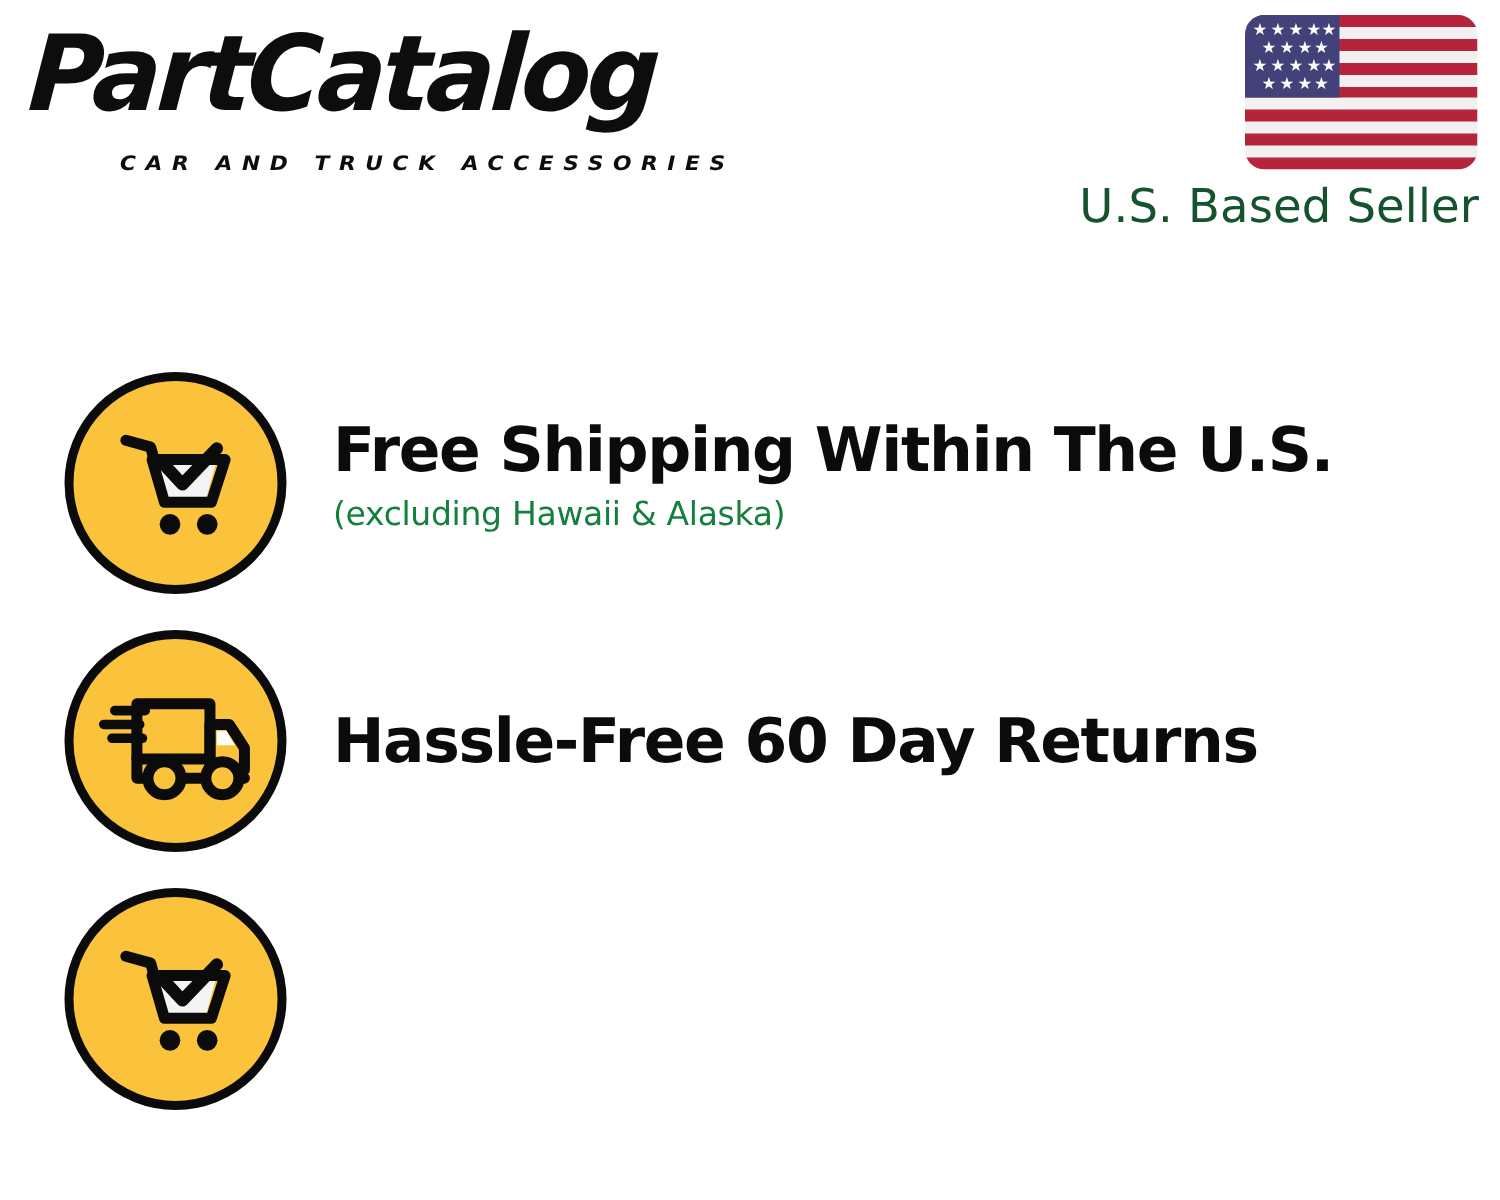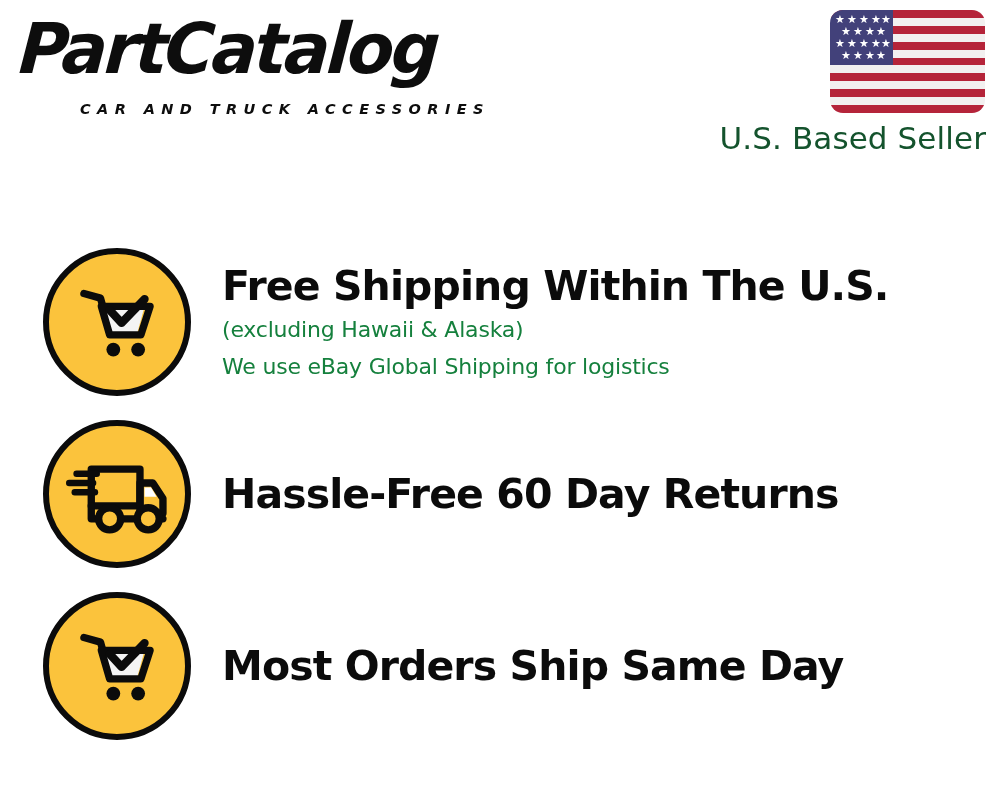--- a/index.html
+++ b/index.html
@@ -241,21 +241,20 @@
         <path d="M66 61 L79 75 L104 49" fill="none" stroke="#0b0b0b" stroke-width="9" stroke-linecap="round" stroke-linejoin="round"></path>
         <circle cx="70" cy="104" r="7.5" fill="#0b0b0b"></circle>
         <circle cx="97" cy="104" r="7.5" fill="#0b0b0b"></circle>
       </svg>
     </div>
     <div class="benefit-text stacked">
       <div class="headline">Free Shipping Within The U.S.</div>
       <div class="gap-sm"></div>
       <div class="subline">(excluding Hawaii &amp; Alaska)</div>
       <div class="gap-sm"></div>
-      <div class="subline">We use eBay Global Shipping for logistics</div>
     </div>
   </div>
 
   <div class="benefit-row row-2">
     <div class="icon-badge">
       <svg viewBox="0 0 148 148">
         <rect x="46" y="47" width="53" height="40" fill="none" stroke="#0b0b0b" stroke-width="8" stroke-linejoin="round"></rect>
         <path d="M99 62 L113 62 L124 79 L124 95 L99 95 Z" fill="none" stroke="#0b0b0b" stroke-width="8" stroke-linejoin="round"></path>
         <path d="M104 67 L111 67 L117 77 L104 77 Z" fill="#ffffff" stroke="none"></path>
         <path d="M46 87 L46 101 L124 101" fill="none" stroke="#0b0b0b" stroke-width="8" stroke-linecap="round" stroke-linejoin="round"></path>
@@ -275,18 +274,15 @@
     <div class="icon-badge">
       <svg viewBox="0 0 148 148">
         <path d="M38 43 L56 48 L66 84" fill="none" stroke="#0b0b0b" stroke-width="8" stroke-linecap="round" stroke-linejoin="round"></path>
         <path d="M58 57 L104 57 L96 86 L66 86 Z" fill="#f4f4f4" stroke="none"></path>
         <path d="M57 57 L110 57 L100 88 L66 88 Z" fill="none" stroke="#0b0b0b" stroke-width="8" stroke-linecap="round" stroke-linejoin="round"></path>
         <path d="M66 61 L79 75 L104 49" fill="none" stroke="#0b0b0b" stroke-width="9" stroke-linecap="round" stroke-linejoin="round"></path>
         <circle cx="70" cy="104" r="7.5" fill="#0b0b0b"></circle>
         <circle cx="97" cy="104" r="7.5" fill="#0b0b0b"></circle>
       </svg>
     </div>
-    <div class="benefit-text stacked">
-      <div class="headline">Most Orders Ship Same Day</div>
-    </div>
   </div>
 
 </div>
 
 </body></html>

